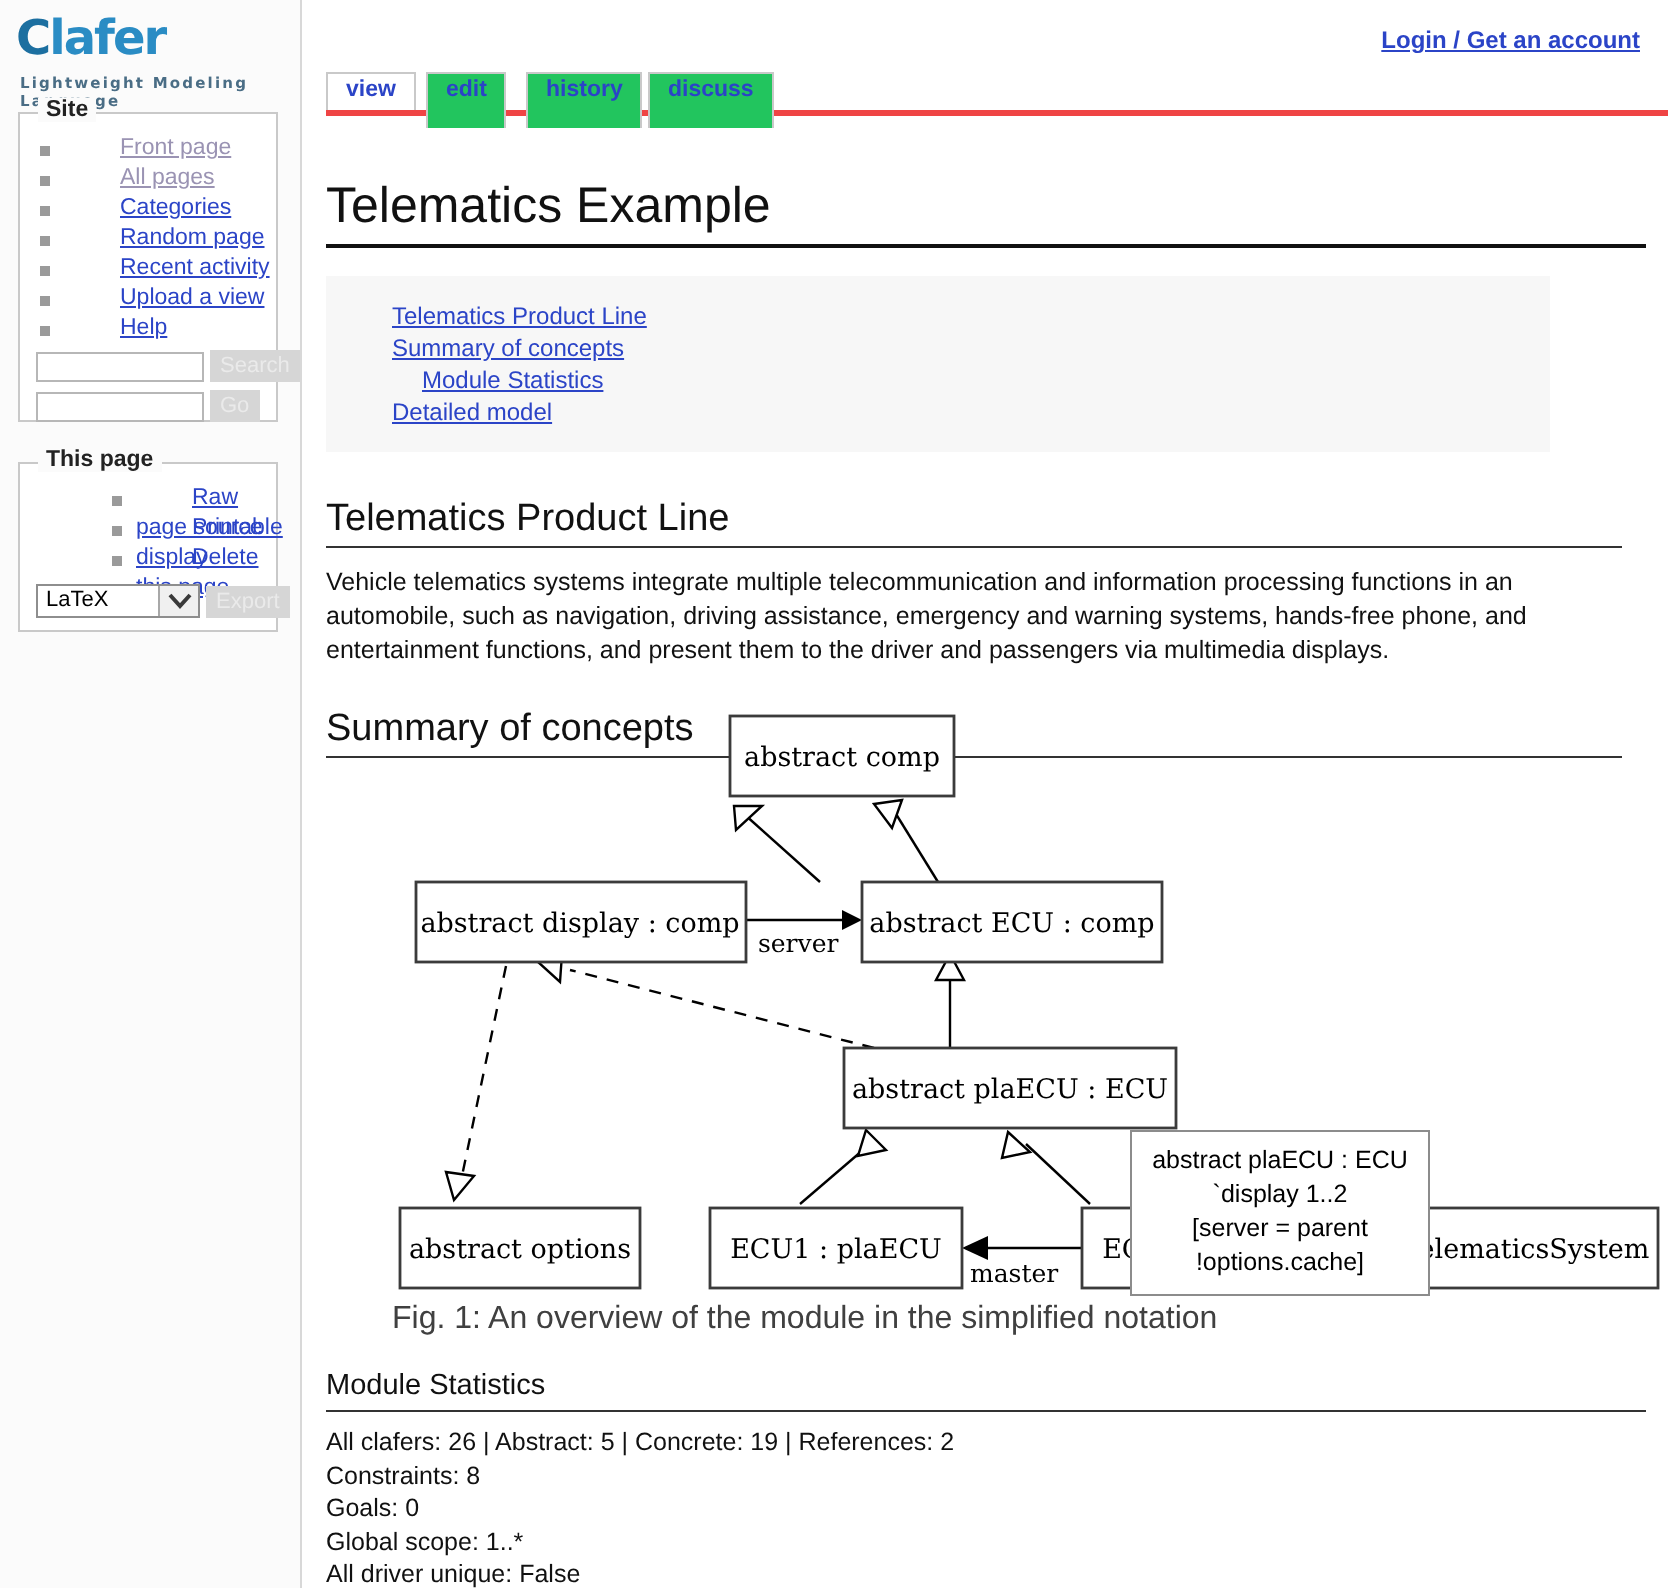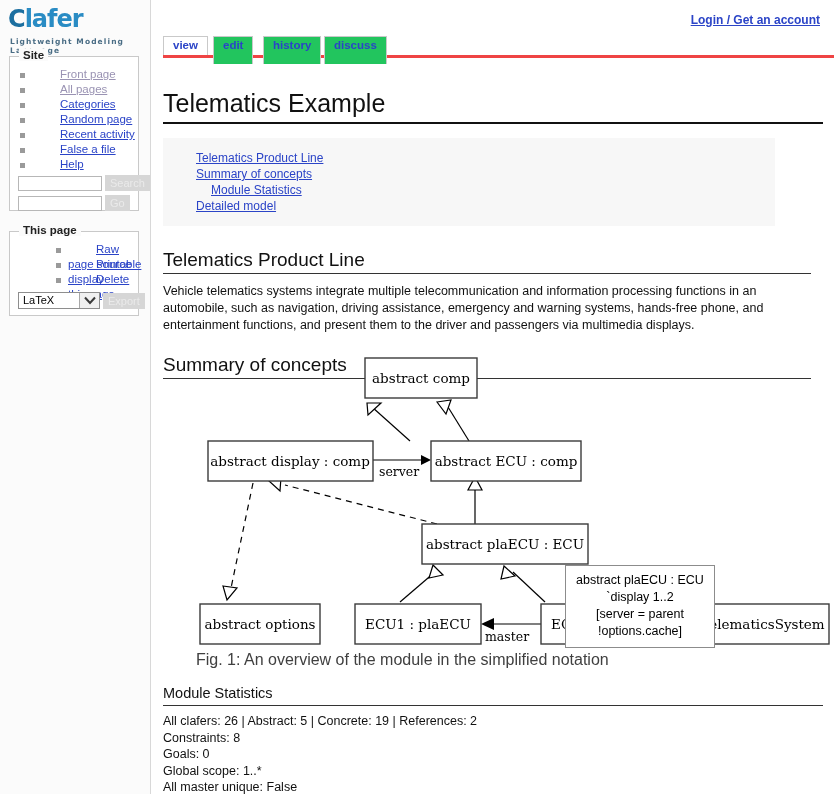--- a/index.html
+++ b/index.html
@@ -348,21 +348,21 @@
   </div>
 
   <div class="side-box" id="box-site">
     <div class="side-box-title">Site</div>
     <ul class="side-list">
       <li><a class="visited" href="#">Front page</a></li>
       <li><a class="visited" href="#">All pages</a></li>
       <li><a href="#">Categories</a></li>
       <li><a href="#">Random page</a></li>
       <li><a href="#">Recent activity</a></li>
-      <li><a href="#">False a file</a></li>
+      <li><a href="#">Upload a view</a></li>
       <li><a href="#">Help</a></li>
     </ul>
 
     <div class="inp-row" id="search-row">
       <input class="txtbox" type="text" value="" style="">
       <div class="grey-btn">Search</div>
     </div>
 
     <div class="inp-row" id="go-row">
       <input class="txtbox" type="text" value="" style="">
@@ -522,15 +522,15 @@
 
 <div id="fig-caption">Fig. 1: An overview of the module in the simplified notation</div>
 
 <div id="stats">
   <h3 class="sub-head">Module Statistics</h3>
   <div style="margin-top:7px;">
     <div class="stat-line">All clafers: 26 | Abstract: 5 | Concrete: 19 | References: 2</div>
     <div class="stat-line">Constraints: 8</div>
     <div class="stat-line">Goals: 0</div>
     <div class="stat-line">Global scope: 1..*</div>
-    <div class="stat-line">All master unique: False</div>
+    <div class="stat-line">All driver unique: False</div>
   </div>
 </div>
 
 </body></html>

